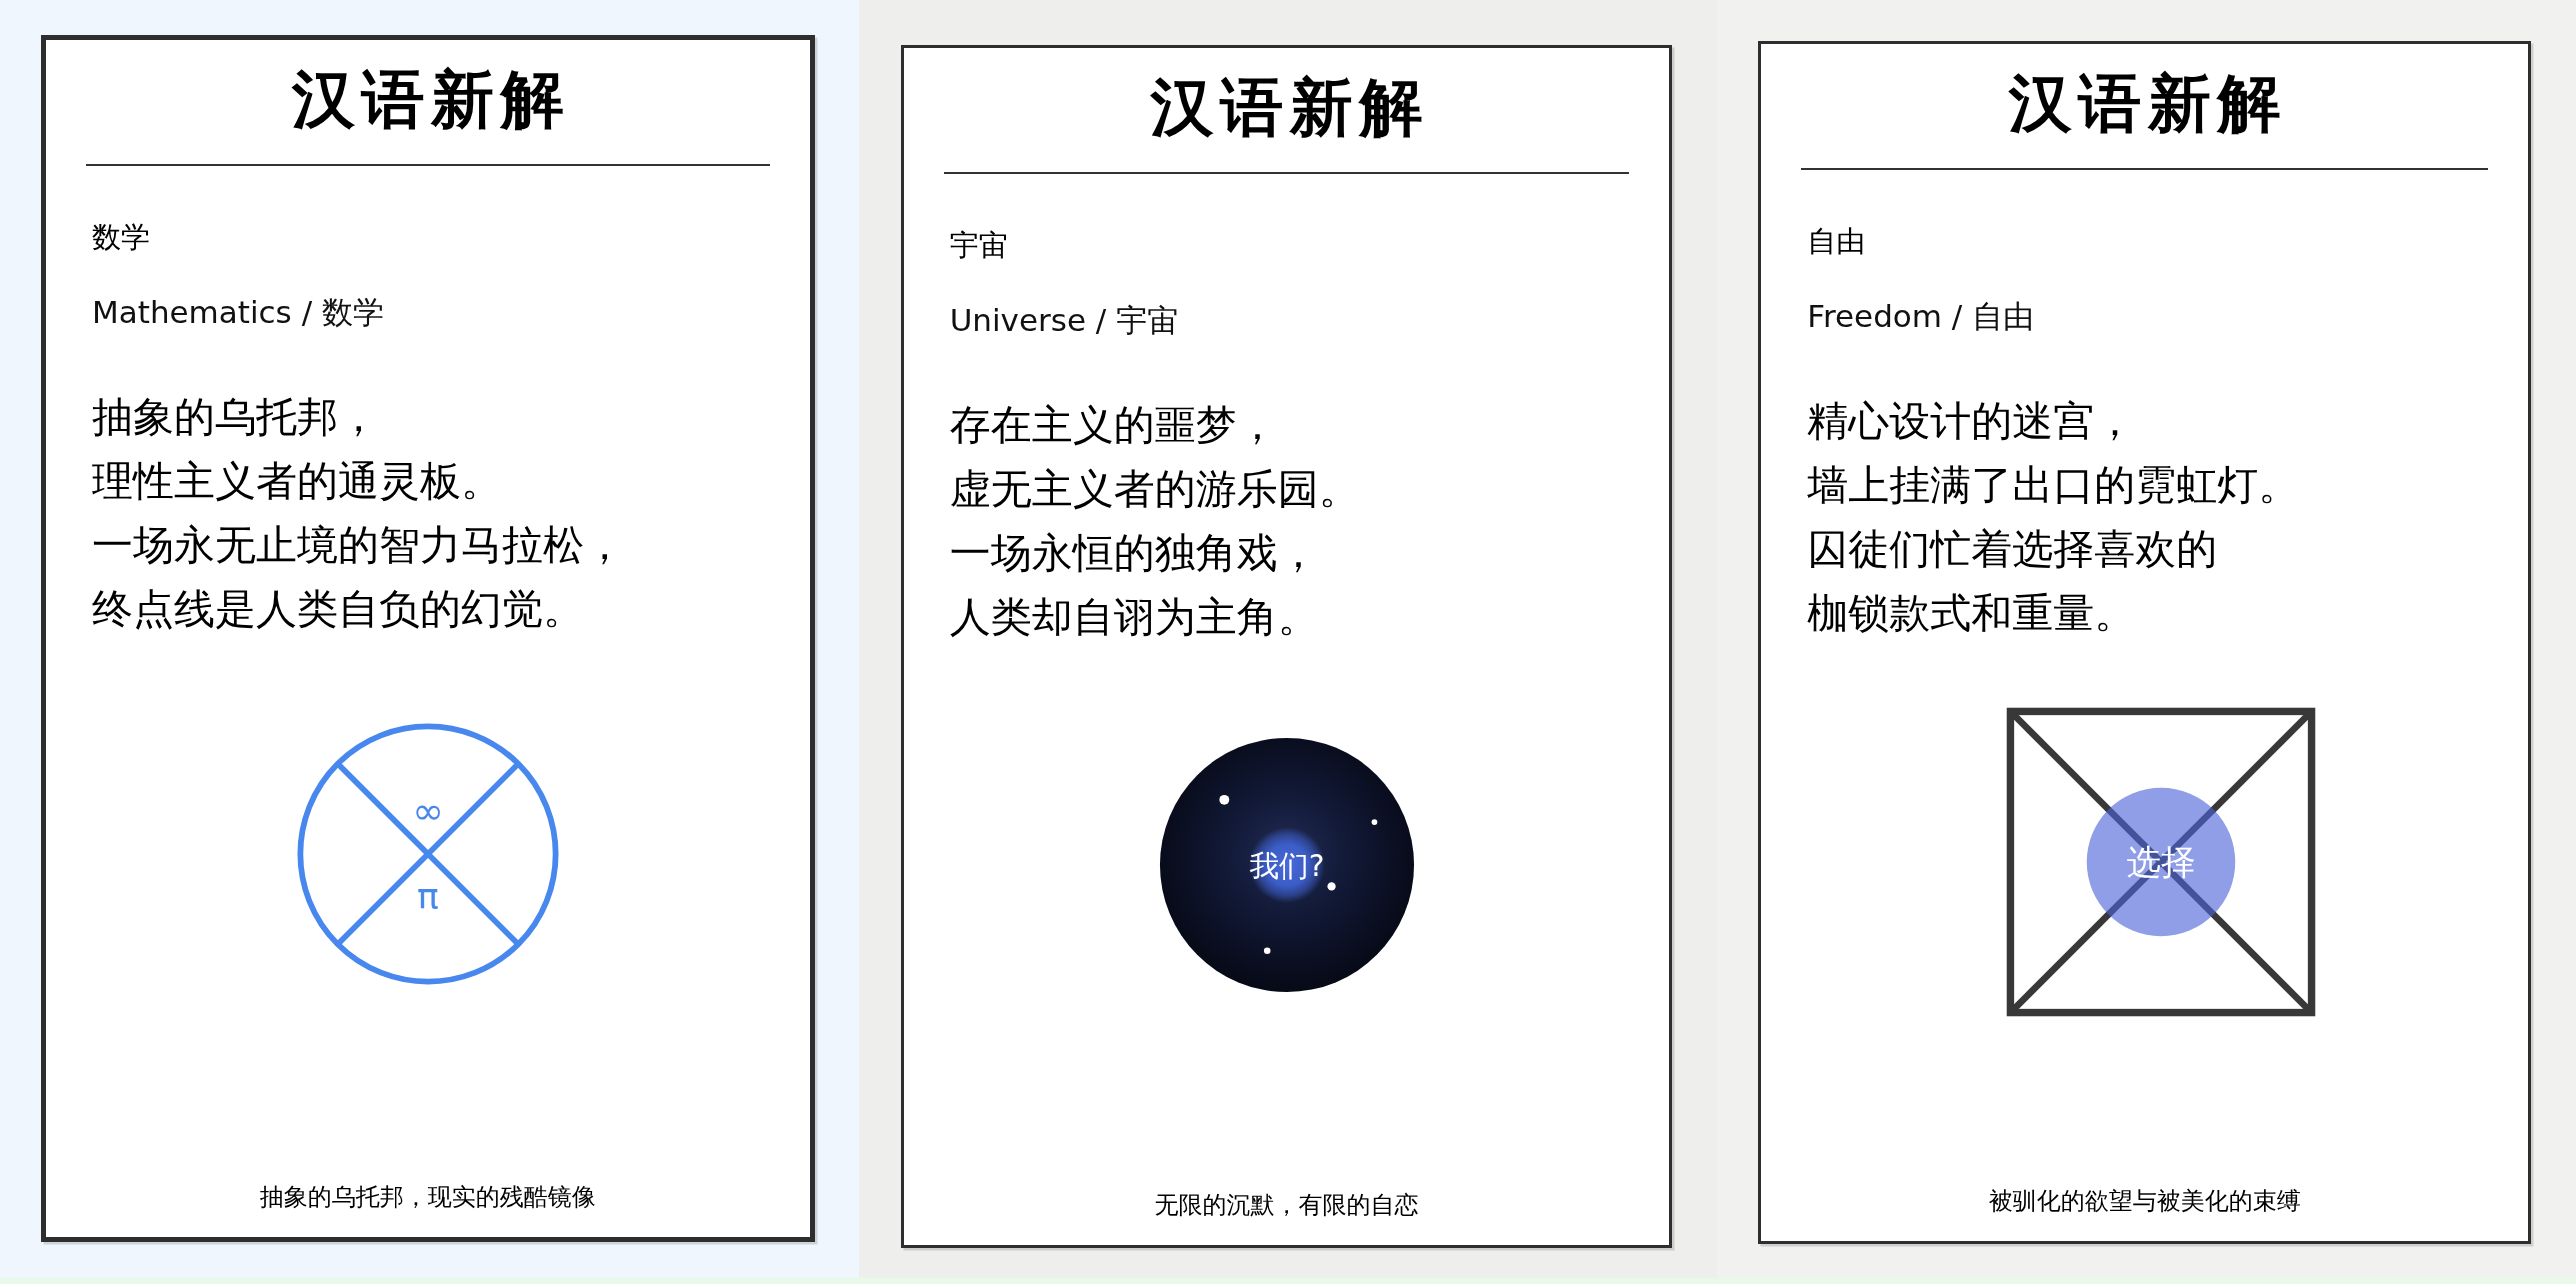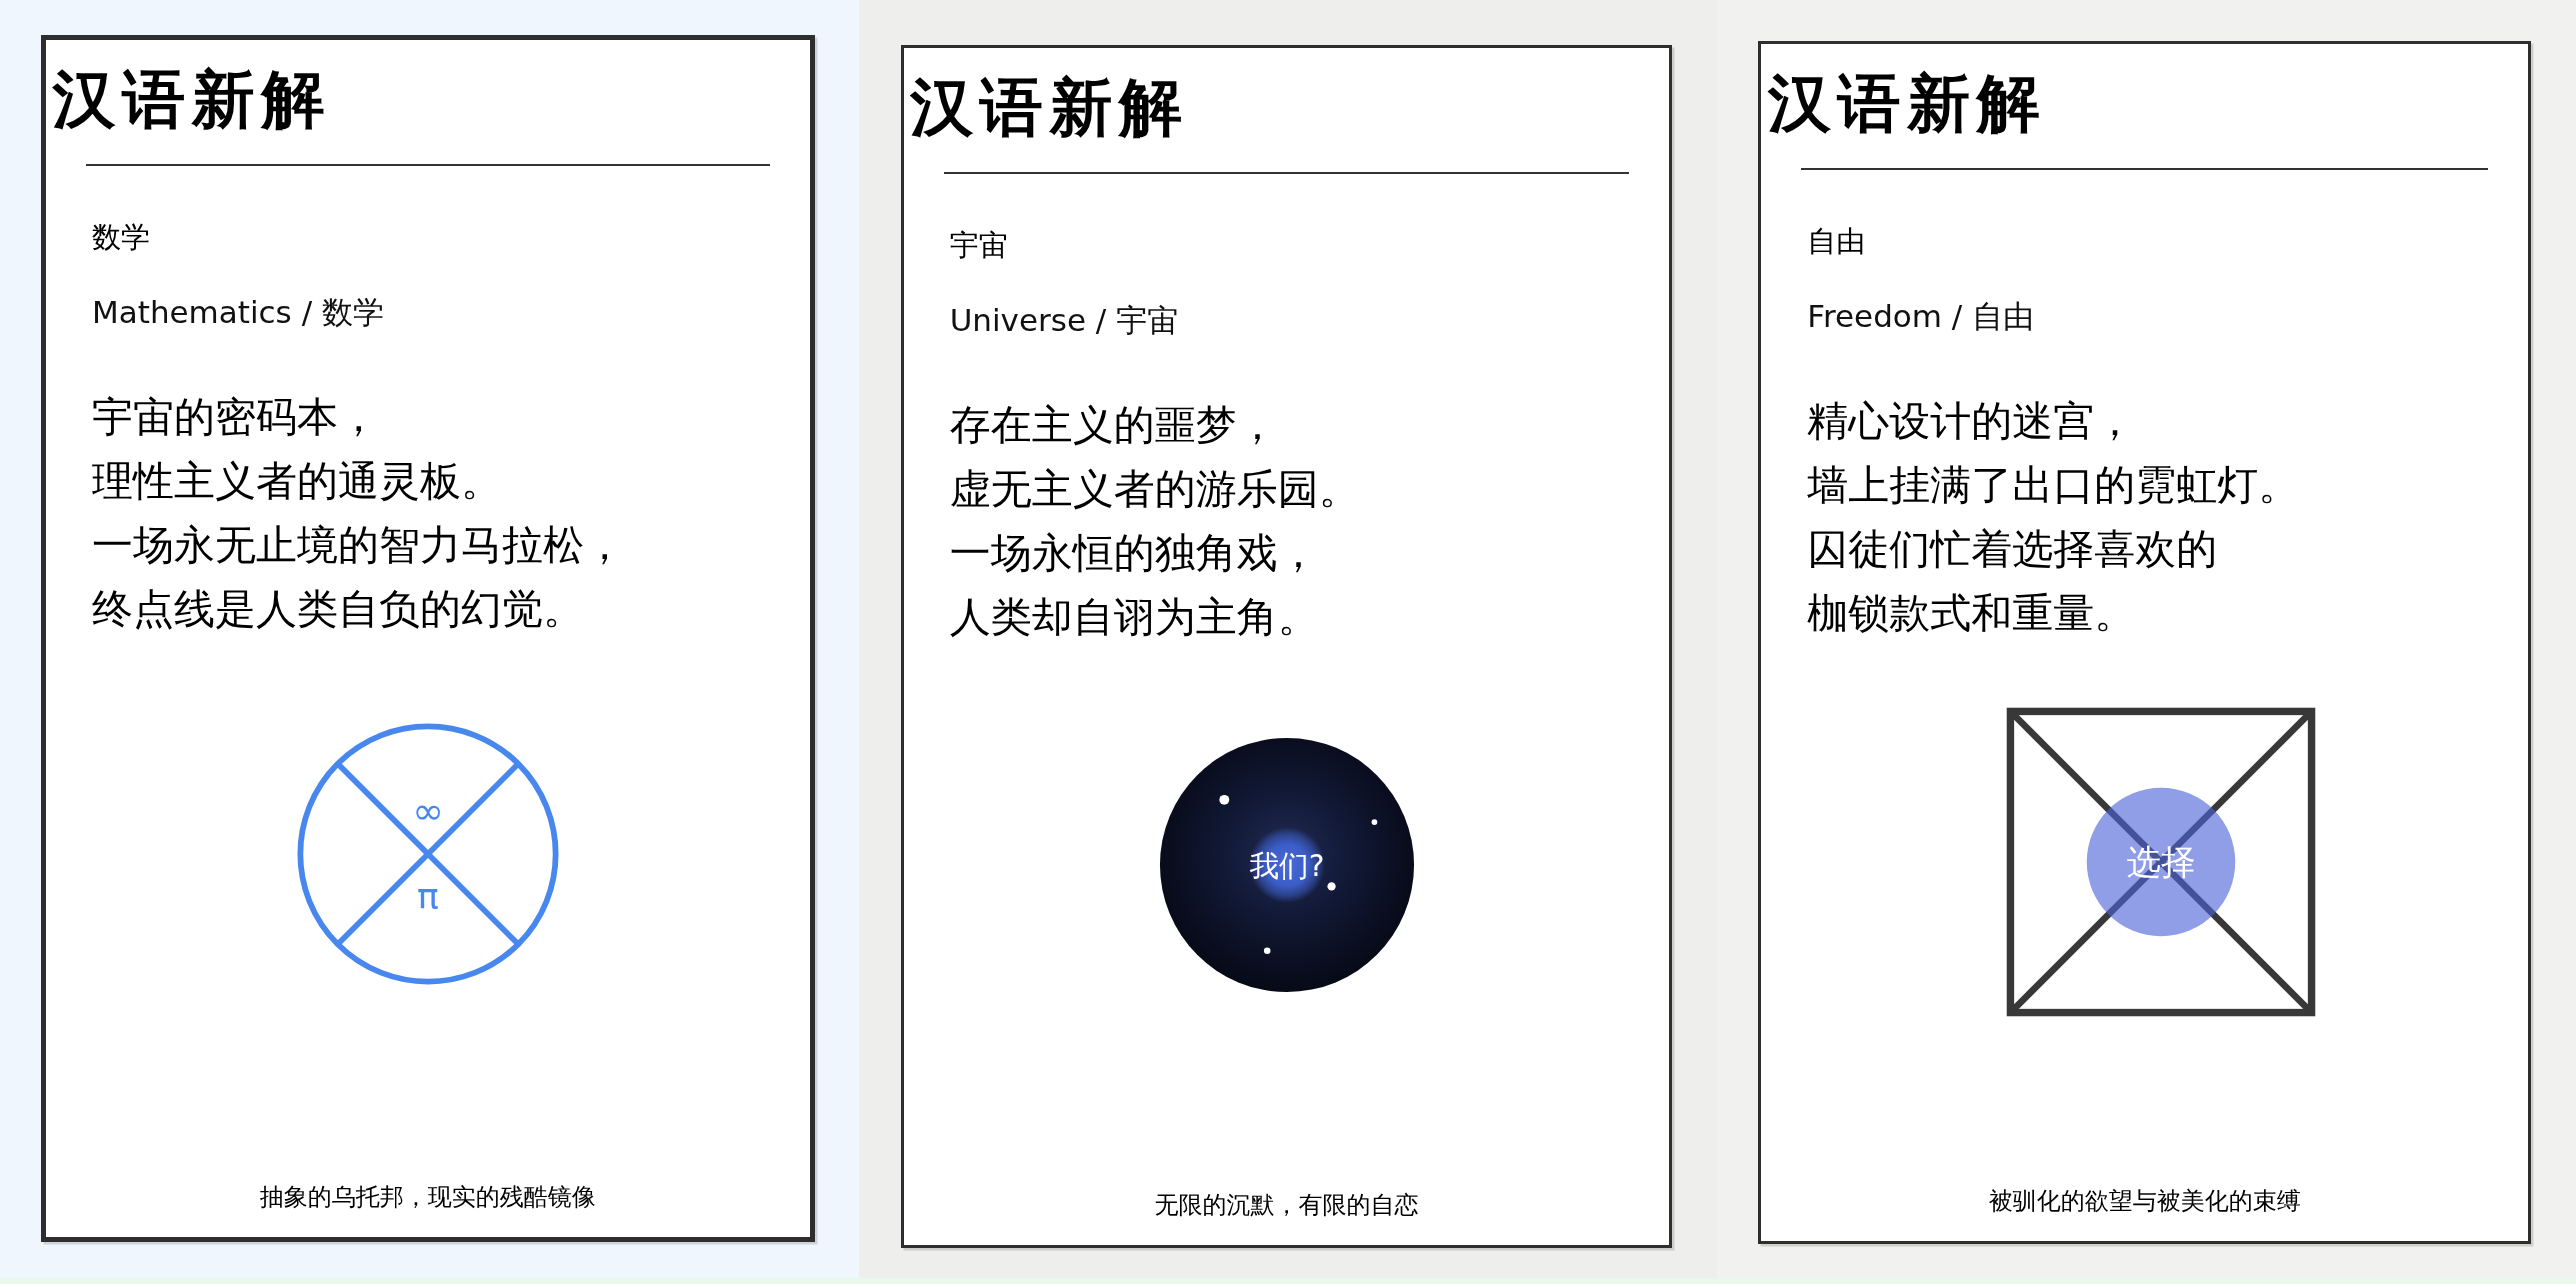--- a/index.html
+++ b/index.html
@@ -16,21 +16,21 @@
 
   .card{
     position:absolute;background:#ffffff;border:3.3px solid #2e2e2e;
     box-shadow:2.5px 2.5px 0 rgba(0,0,0,0.14);
   }
   .panel-1 .card{left:41px;right:44px;top:35px;bottom:43px;border-width:5px;}
   .panel-2 .card{left:42px;right:45px;top:45px;bottom:37px;}
   .panel-3 .card{left:41px;right:45px;top:41px;bottom:41px;}
 
   .card-title{
-    margin:23px 0 0;text-align:left;
+    margin:23px 0 0;text-align:center;
     font-family:"DejaVu Serif","Liberation Serif",serif;
     font-weight:bold;font-size:63px;line-height:73px;
     letter-spacing:6.6px;text-indent:6.6px;
   }
   .rule{height:0;border:0;border-top:2.5px solid #333333;margin:28px 40px 0;}
   .word{
     margin:46px 46px 0;
     font-family:"DejaVu Serif","Liberation Serif",serif;
     font-size:29px;line-height:51px;
   }
@@ -55,21 +55,21 @@
 
 <div class="panels">
 
   <div class="panel panel-1">
     <div class="card">
       <div class="card-title">汉语新解</div>
       <hr class="rule">
       <div class="word">数学</div>
       <div class="translation">Mathematics / 数学</div>
       <div class="poem">
-        <div>宇宙的密码本，</div>
+        <div>抽象的乌托邦，</div>
         <div>理性主义者的通灵板。</div>
         <div>一场永无止境的智力马拉松，</div>
         <div>终点线是人类自负的幻觉。</div>
       </div>
       <div class="illus">
         <svg width="280" height="280" viewBox="0 0 340 340">
           <circle cx="170" cy="170" r="155" fill="none" stroke="#4787ee" stroke-width="7"></circle>
           <line x1="60.4" y1="60.4" x2="279.6" y2="279.6" stroke="#4787ee" stroke-width="7"></line>
           <line x1="279.6" y1="60.4" x2="60.4" y2="279.6" stroke="#4787ee" stroke-width="7"></line>
           <text x="170" y="118" text-anchor="middle" dominant-baseline="central" font-size="46" fill="#4787ee">∞</text>

